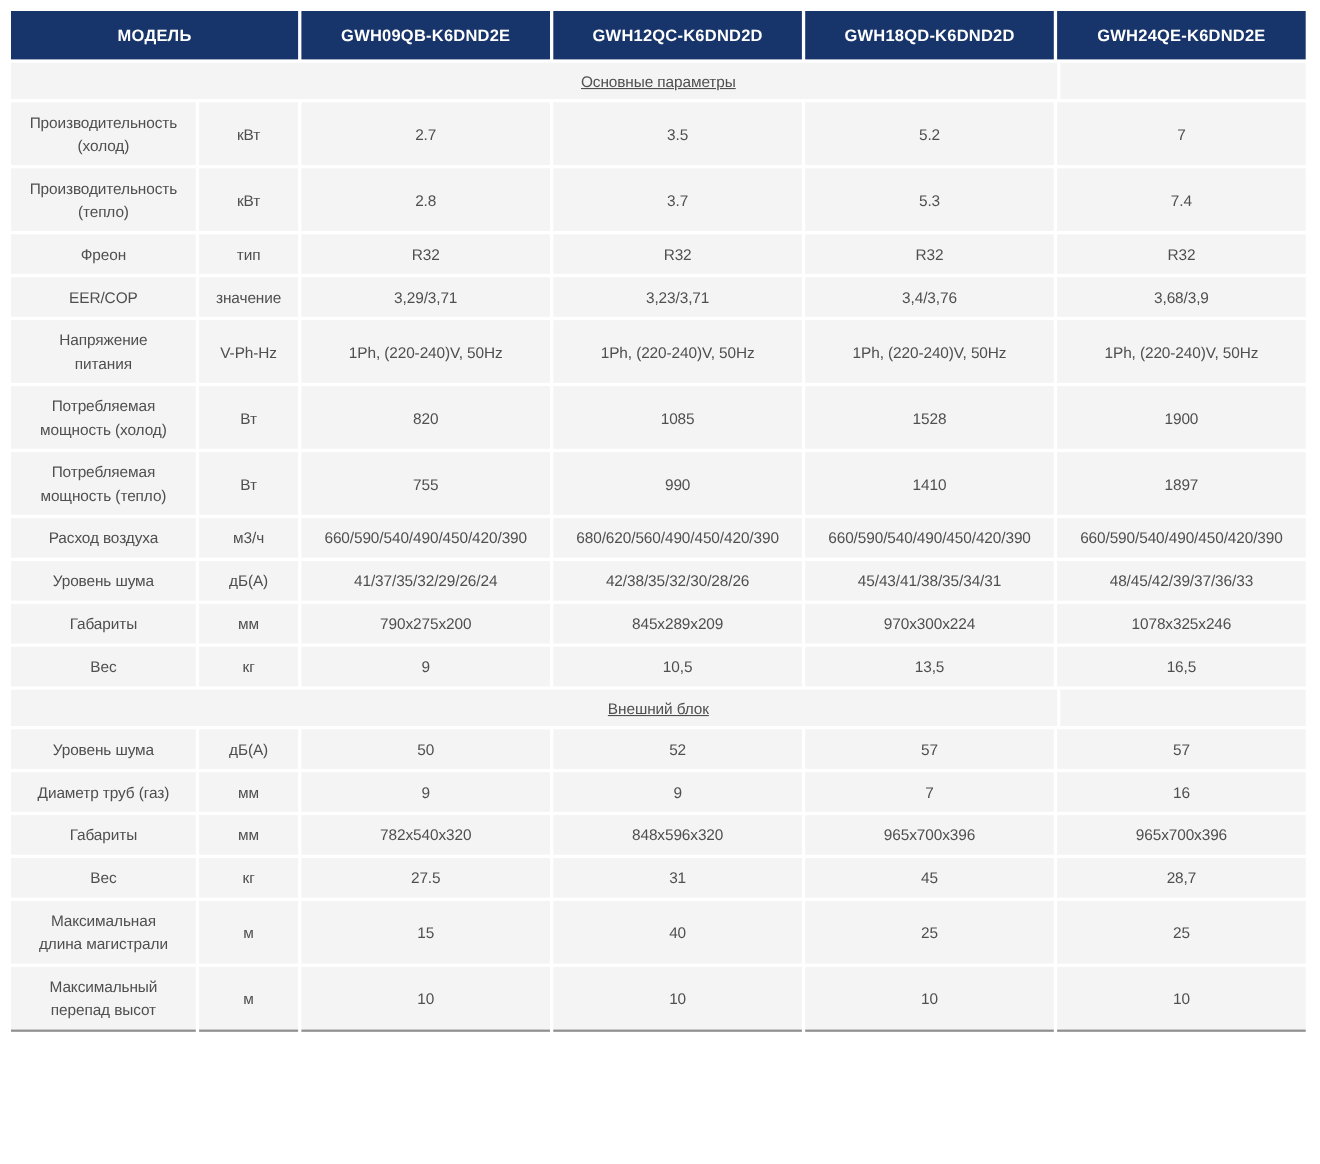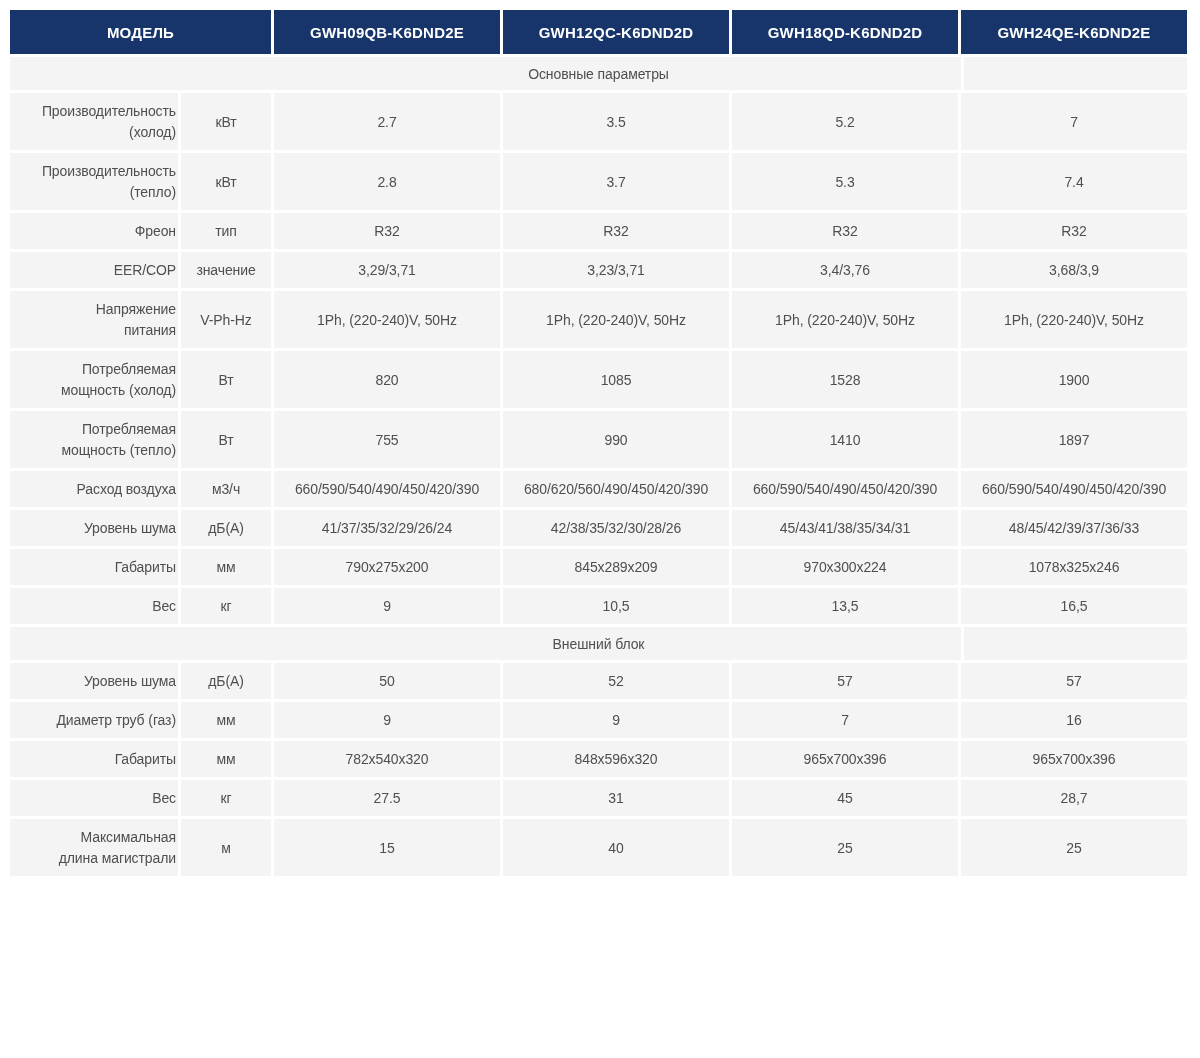--- a/index.html
+++ b/index.html
@@ -48,25 +48,25 @@
     letter-spacing: -0.1px;
     overflow: hidden;
   }
   tr.row td { height: 36px; }
   tr.row.tall td { height: 57px; }
   tr.section-row td { height: 33px; }
 
   td.label-cell {
     white-space: pre-line;
     line-height: 21px;
-    text-align: right;
   }
   td.section-cell {
     position: relative;
     font-size: 14px;
+    text-decoration: underline;
   }
   
   td.section-cell::after {
     content: "";
     position: absolute;
     top: 0;
     bottom: 0;
     right: 223px;
     width: 3px;
     background: #ffffff;
@@ -244,15 +244,24 @@
         </tr>
         <tr class="row tall">
           <td class="label-cell">Максимальная
 длина магистрали</td>
           <td class="unit-cell">м</td>
           <td class="value-cell">15</td>
           <td class="value-cell">40</td>
           <td class="value-cell">25</td>
           <td class="value-cell">25</td>
         </tr>
+        <tr class="row tall last-row">
+          <td class="label-cell">Максимальный
+перепад высот</td>
+          <td class="unit-cell">м</td>
+          <td class="value-cell">10</td>
+          <td class="value-cell">10</td>
+          <td class="value-cell">10</td>
+          <td class="value-cell">10</td>
+        </tr>
       </tbody>
   </table>
 </div>
 
 </body></html>

